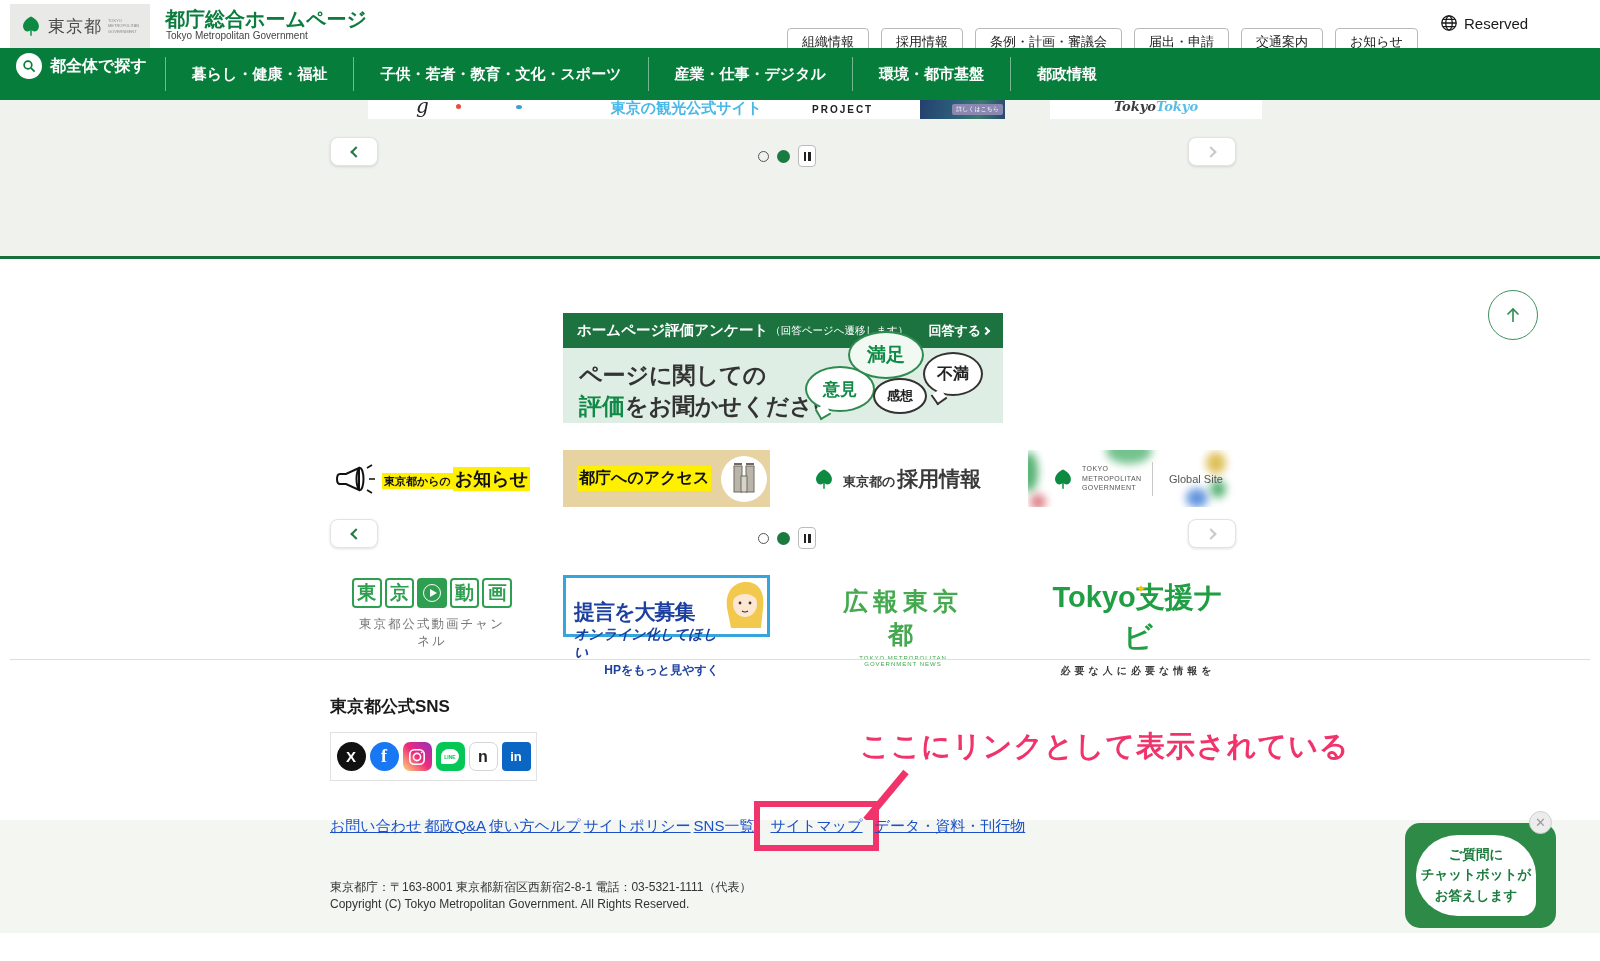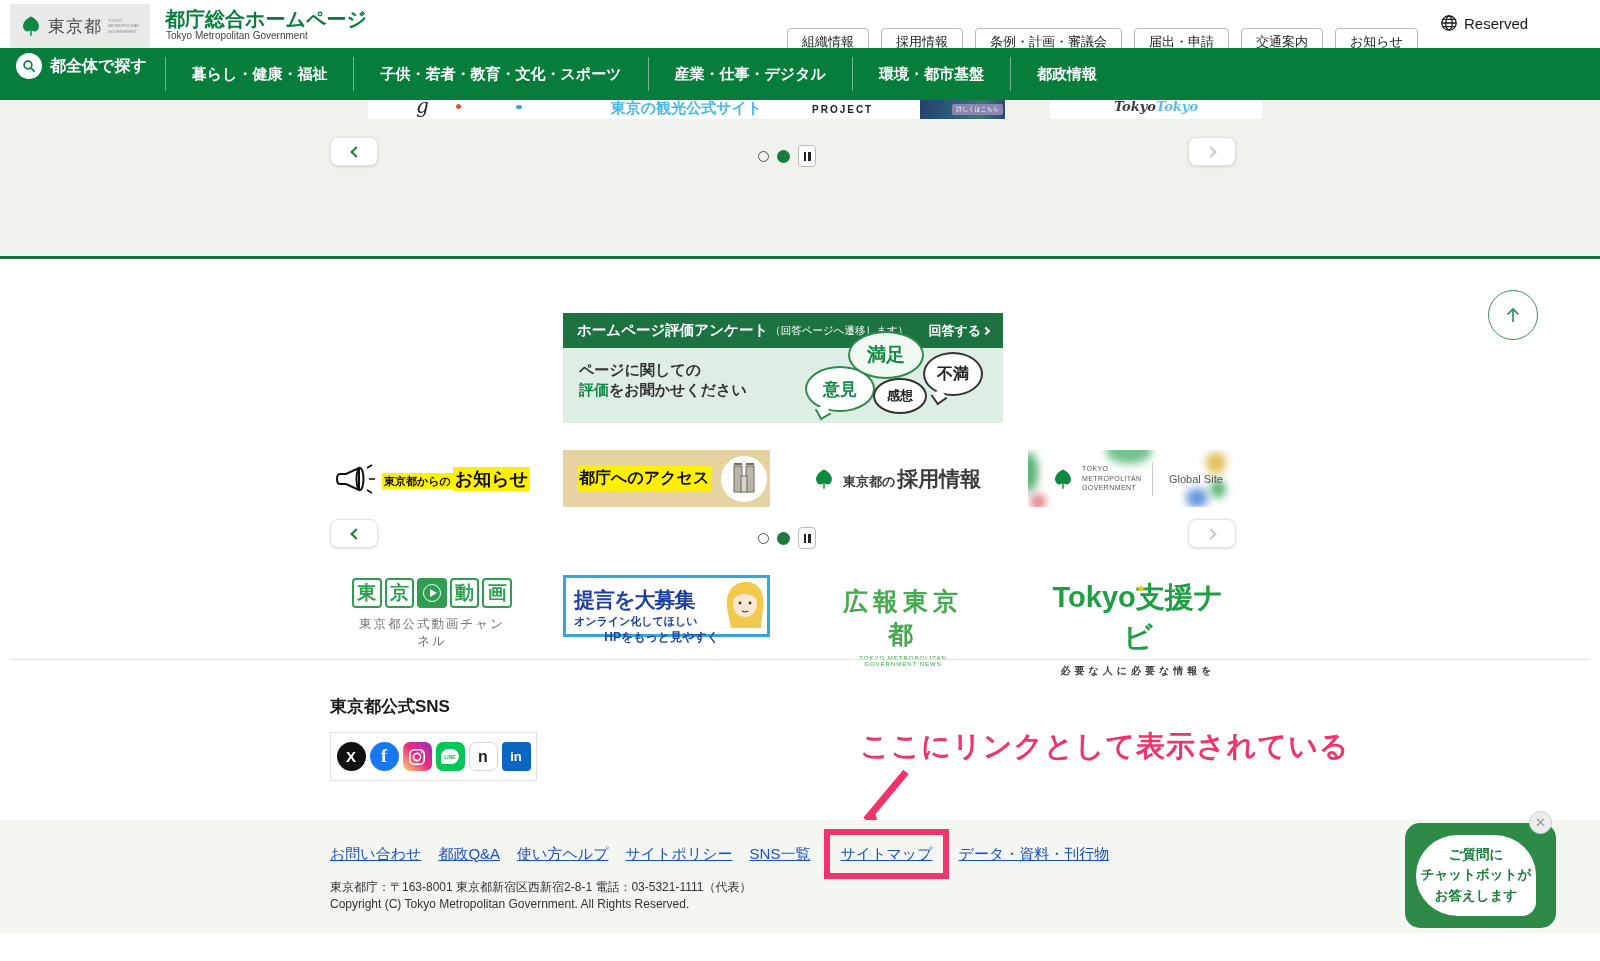--- a/index.html
+++ b/index.html
@@ -55,21 +55,21 @@
   .scroll-top { position:absolute; left:1488px; top:190px; width:50px; height:50px; border-radius:50%; background:#fff; border:1.5px solid #3d8f5c; display:flex; align-items:center; justify-content:center; cursor:pointer; }
 
   
   .survey { position:absolute; left:563px; top:313px; width:440px; height:110px; cursor:pointer; }
   .survey-head { height:35px; background:#1d7340; display:flex; align-items:center; padding:0 14px; color:#fff; }
   .survey-title { font-size:14.5px; font-weight:bold; }
   .survey-note { font-size:10.5px; margin-left:2px; }
   .survey-answer { margin-left:auto; font-size:13px; font-weight:bold; display:flex; align-items:center; gap:5px; }
   .survey-answer .chev { border-color:#fff; border-width:2px; width:6px; height:6px; }
   .survey-body { position:relative; height:75px; background:#dfeee4; padding:12px 0 0 16px; }
-  .sline { font-size:15px; font-weight:bold; color:#333; line-height:1.35; }
+  .sline { font-size:23px; font-weight:bold; color:#333; line-height:1.35; }
   .sline .em { color:#0f8a46; }
   .bubble { position:absolute; display:flex; align-items:center; justify-content:center; border-radius:50%; background:#fff; font-weight:bold; }
   .bub-iken { left:242px; top:18px; width:70px; height:46px; border:2px solid #2e8b4f; color:#0f8a46; font-size:17px; }
   .bub-manzoku { left:285px; top:-17px; width:76px; height:48px; border:2px solid #2e8b4f; background:#f2f9f3; color:#0f8a46; font-size:19px; z-index:2; }
   .bub-kanso { left:310px; top:30px; width:54px; height:36px; border:2px solid #333; color:#222; font-size:13px; z-index:3; }
   .bub-fuman { left:360px; top:4px; width:60px; height:44px; border:2px solid #333; color:#222; font-size:16px; }
   .bub-iken::after { content:""; position:absolute; left:10px; bottom:-8px; width:10px; height:10px; background:#fff; border-right:2px solid #2e8b4f; border-bottom:2px solid #2e8b4f; transform:rotate(60deg); }
   .bub-fuman::after { content:""; position:absolute; left:8px; bottom:-9px; width:10px; height:10px; background:#fff; border-right:2px solid #333; border-bottom:2px solid #333; transform:rotate(55deg); }
 
   
@@ -93,23 +93,23 @@
 
   
   .logo-video { position:absolute; left:352px; top:578px; width:160px; text-align:center; cursor:pointer; }
   .vid-boxes { display:flex; justify-content:center; gap:3px; }
   .vbox { width:30px; height:30px; border:2px solid #2e9e50; border-radius:4px; color:#2e9e50; font-size:19px; font-weight:bold; display:flex; align-items:center; justify-content:center; background:#fff; }
   .vbox.play { background:#2e9e50; border-color:#2e9e50; }
   .play-c { width:18px; height:18px; border:1.5px solid #fff; border-radius:50%; display:flex; align-items:center; justify-content:center; }
   .play-t { width:0; height:0; border-left:7px solid #fff; border-top:4.5px solid transparent; border-bottom:4.5px solid transparent; margin-left:2px; }
   .vid-cap { margin-top:8px; font-size:12.5px; color:#777; letter-spacing:2px; }
   .logo-teigen { position:absolute; left:563px; top:575px; width:207px; height:62px; border:3px solid #35a5dc; background:#fff; display:flex; cursor:pointer; }
-  .tg-text { padding:8px 0 0 8px; flex:1; }
+  .tg-text { padding:20px 0 0 8px; flex:1; }
   .tg-title { font-size:21px; font-weight:bold; color:#1c3fa0; letter-spacing:-1px; }
-  .tg-s1 { font-size:11px; font-weight:bold; color:#1c3fa0; }
+  .tg-s1 { font-size:14px; font-weight:bold; color:#1c3fa0;font-style:italic; }
   .tg-s2 { font-size:12px; font-weight:bold; color:#1c3fa0; text-align:right; padding-right:4px; }
   .tg-face { width:44px; position:relative; }
   .logo-koho { position:absolute; left:838px; top:585px; width:130px; text-align:center; cursor:pointer; }
   .koho-t { font-size:25px; font-weight:bold; color:#44a94f; letter-spacing:5px; font-family:"Liberation Serif","DejaVu Serif",serif; }
   .koho-c { margin-top:4px; font-size:6px; color:#44a94f; letter-spacing:1px; }
   .logo-shien { position:absolute; left:1040px; top:578px; width:196px; text-align:center; cursor:pointer; }
   .shien-t { font-size:29px; font-weight:bold; color:#1f9e44; position:relative; }
   .shien-star { position:absolute; left:96px; top:4px; color:#f5c400; font-size:12px; }
   .shien-c { margin-top:6px; font-size:10px; font-weight:bold; color:#3a3a3a; letter-spacing:4px; }
 
@@ -126,21 +126,21 @@
   .line-bub { width:18px; height:15px; background:#fff; border-radius:8px 8px 8px 2px; display:flex; align-items:center; justify-content:center; color:#06c755; font-size:5px; font-weight:bold; }
   .si-note { border-radius:7px; background:#fff; border:1px solid #d5d5d5; color:#222; font-size:16px; }
   .si-in { border-radius:4px; background:#0a66c2; font-size:13px; }
 
   
   .anno-text { position:absolute; left:860px; top:727px; font-size:29px; font-weight:bold; color:#f0336b; letter-spacing:1px; white-space:nowrap; }
   .anno-arrow { position:absolute; left:840px; top:768px; }
 
   
   .footer-bg { position:absolute; left:0; top:820px; width:1600px; height:113px; background:#f4f6f2; }
-  .f-links { position:absolute; left:330px; top:836px; display:flex; align-items:center; gap:17px; height:36px; }
+  .f-links { position:absolute; left:330px; top:808px; display:flex; align-items:center; gap:3px; height:36px; }
   .f-link { font-size:15px; color:#1a50c8; text-decoration:underline; cursor:pointer; white-space:nowrap; }
   .f-hl { border:6px solid #f0346c; padding:10px 10px 9px; margin:-16px -7px -16px -3px; }
   .f-addr { position:absolute; left:330px; top:879px; font-size:12px; color:#333; }
   .f-copy { position:absolute; left:330px; top:897px; font-size:12px; color:#333; }
 
   
   .chatbot { position:absolute; left:1405px; top:823px; width:151px; height:105px; background:#2e8b47; border-radius:15px; cursor:pointer; }
   .cb-bubble { position:absolute; left:11px; top:12px; width:120px; height:81px; background:#fff; border-radius:42px 42px 42px 42px / 40px 40px 40px 40px; border-bottom-right-radius:14px; display:flex; flex-direction:column; align-items:center; justify-content:center; color:#1e7d3e; font-weight:bold; font-size:13.5px; line-height:1.5; }
   .cb-close { position:absolute; left:1529px; top:811px; width:23px; height:23px; border-radius:50%; background:#ececec; border:1px solid #cfcfcf; color:#999; font-size:13px; display:flex; align-items:center; justify-content:center; cursor:pointer; z-index:5; }
 </style>

